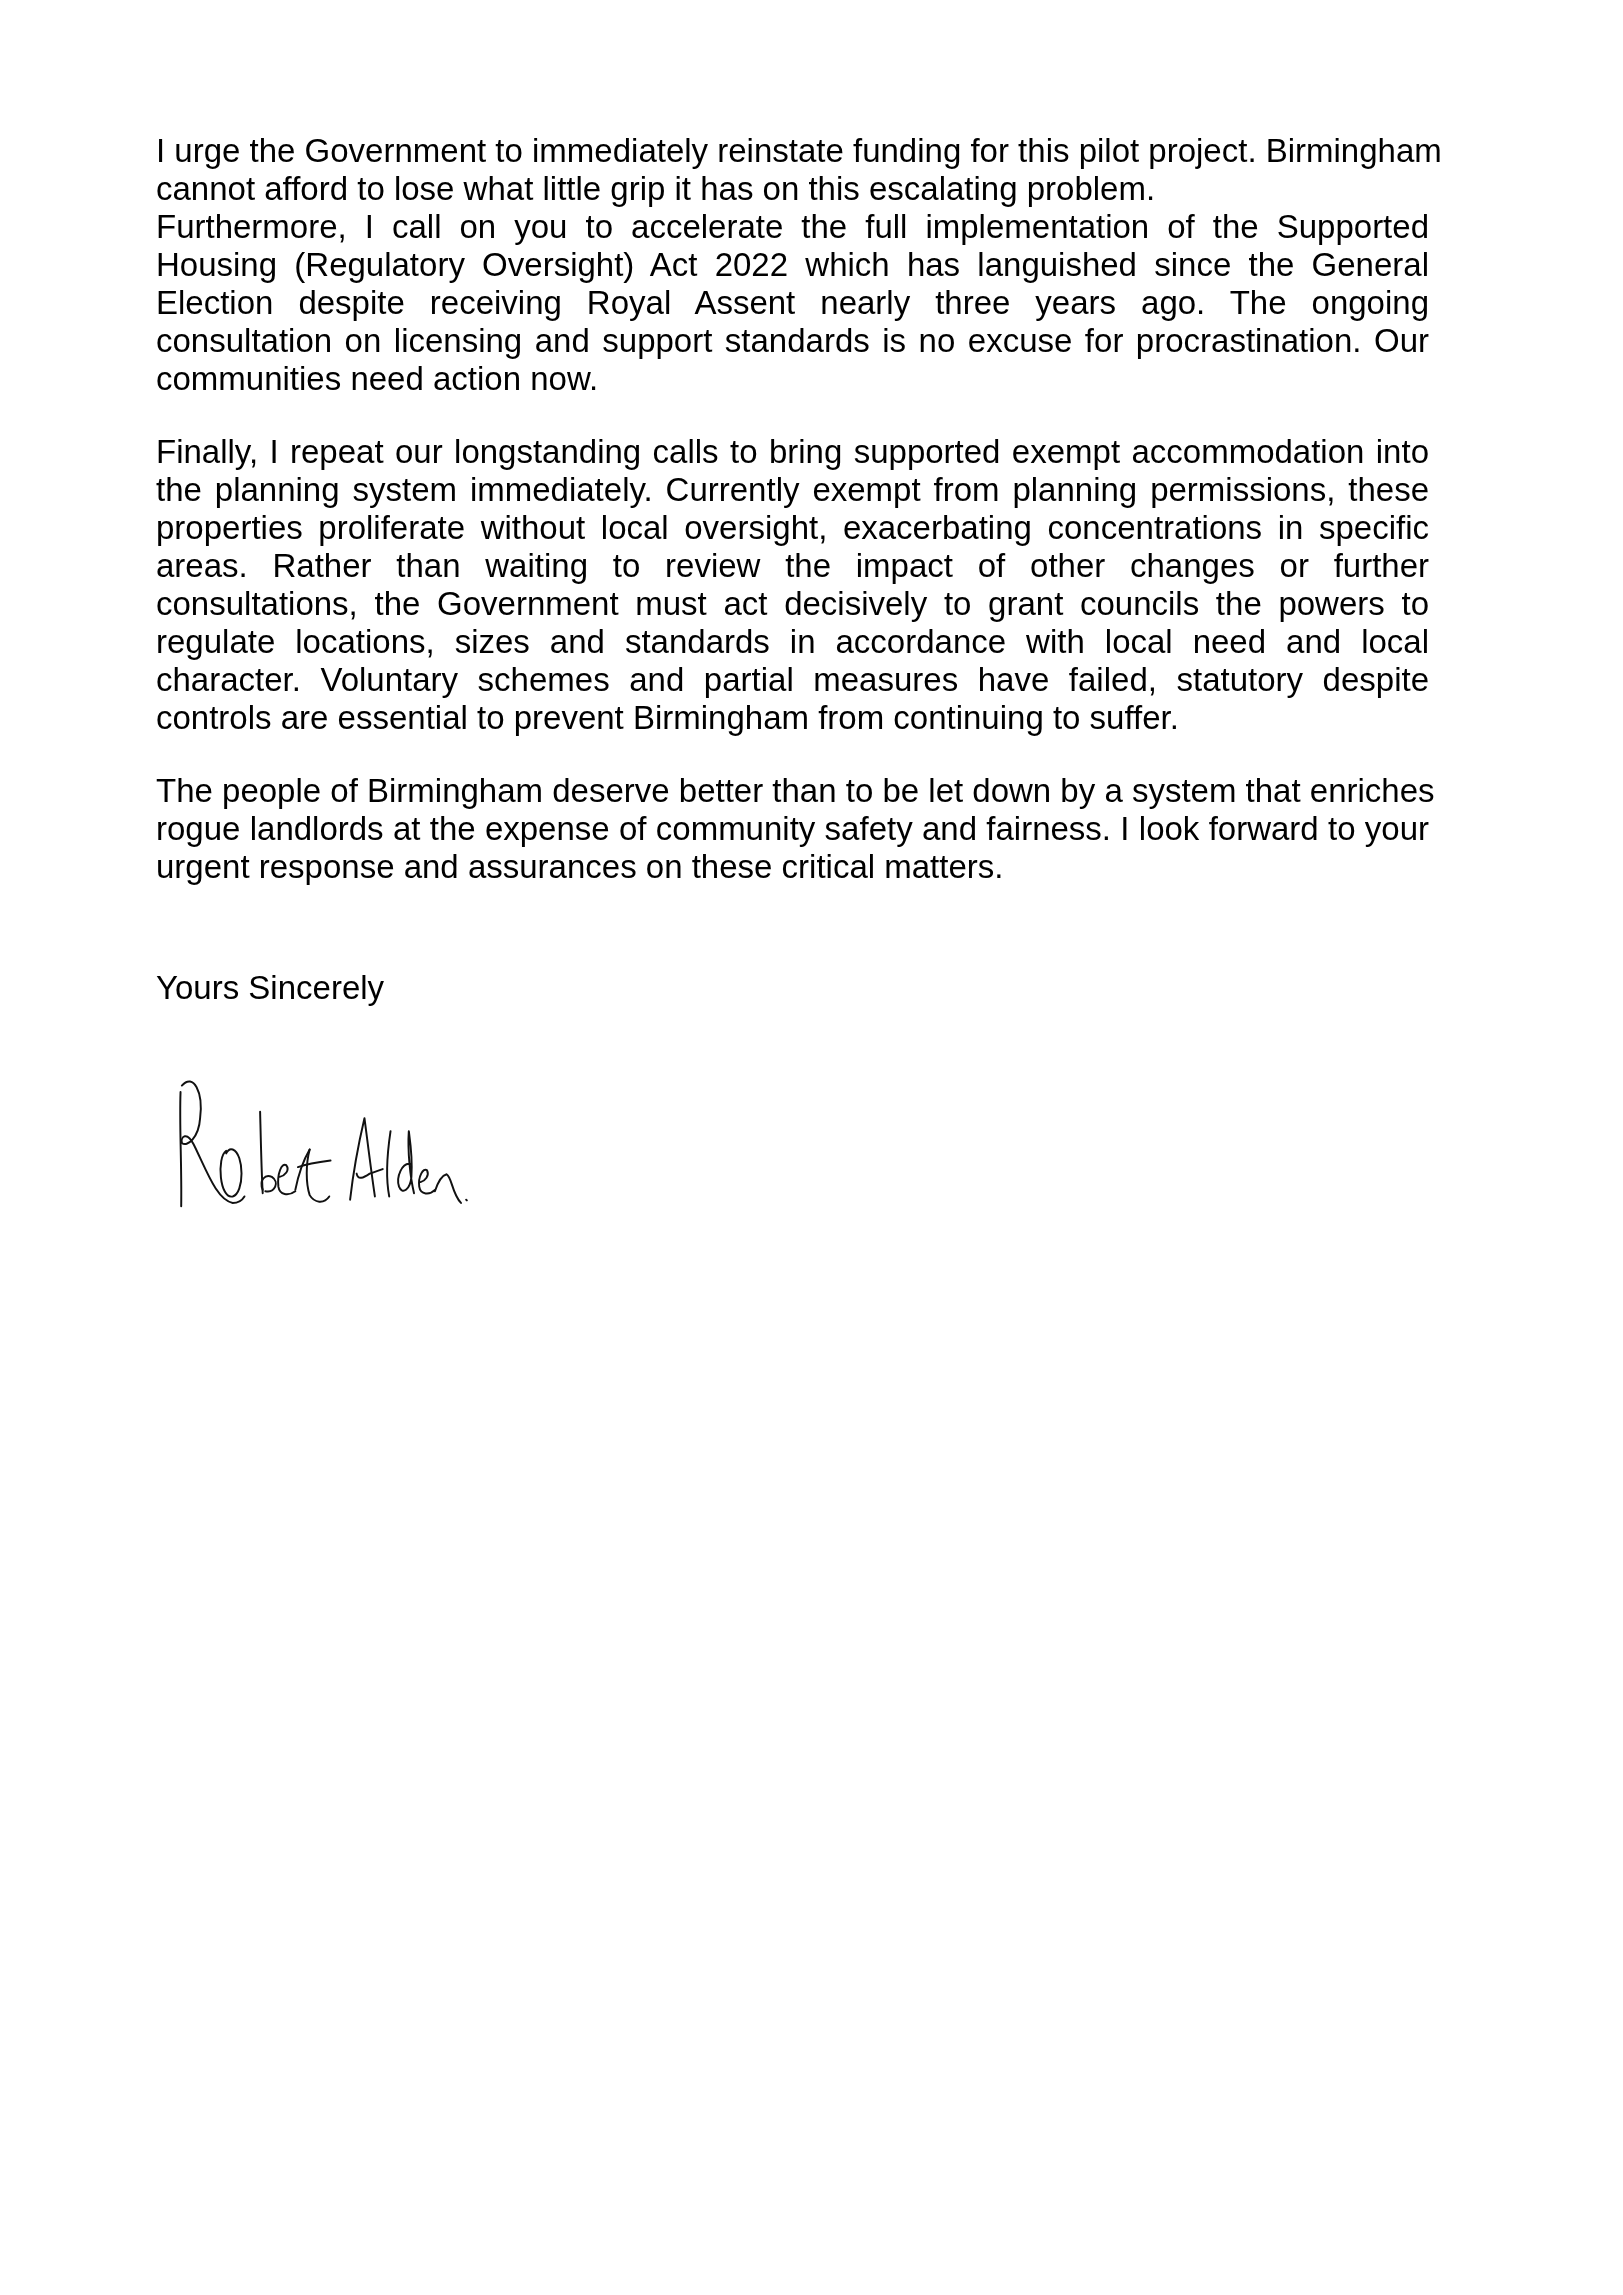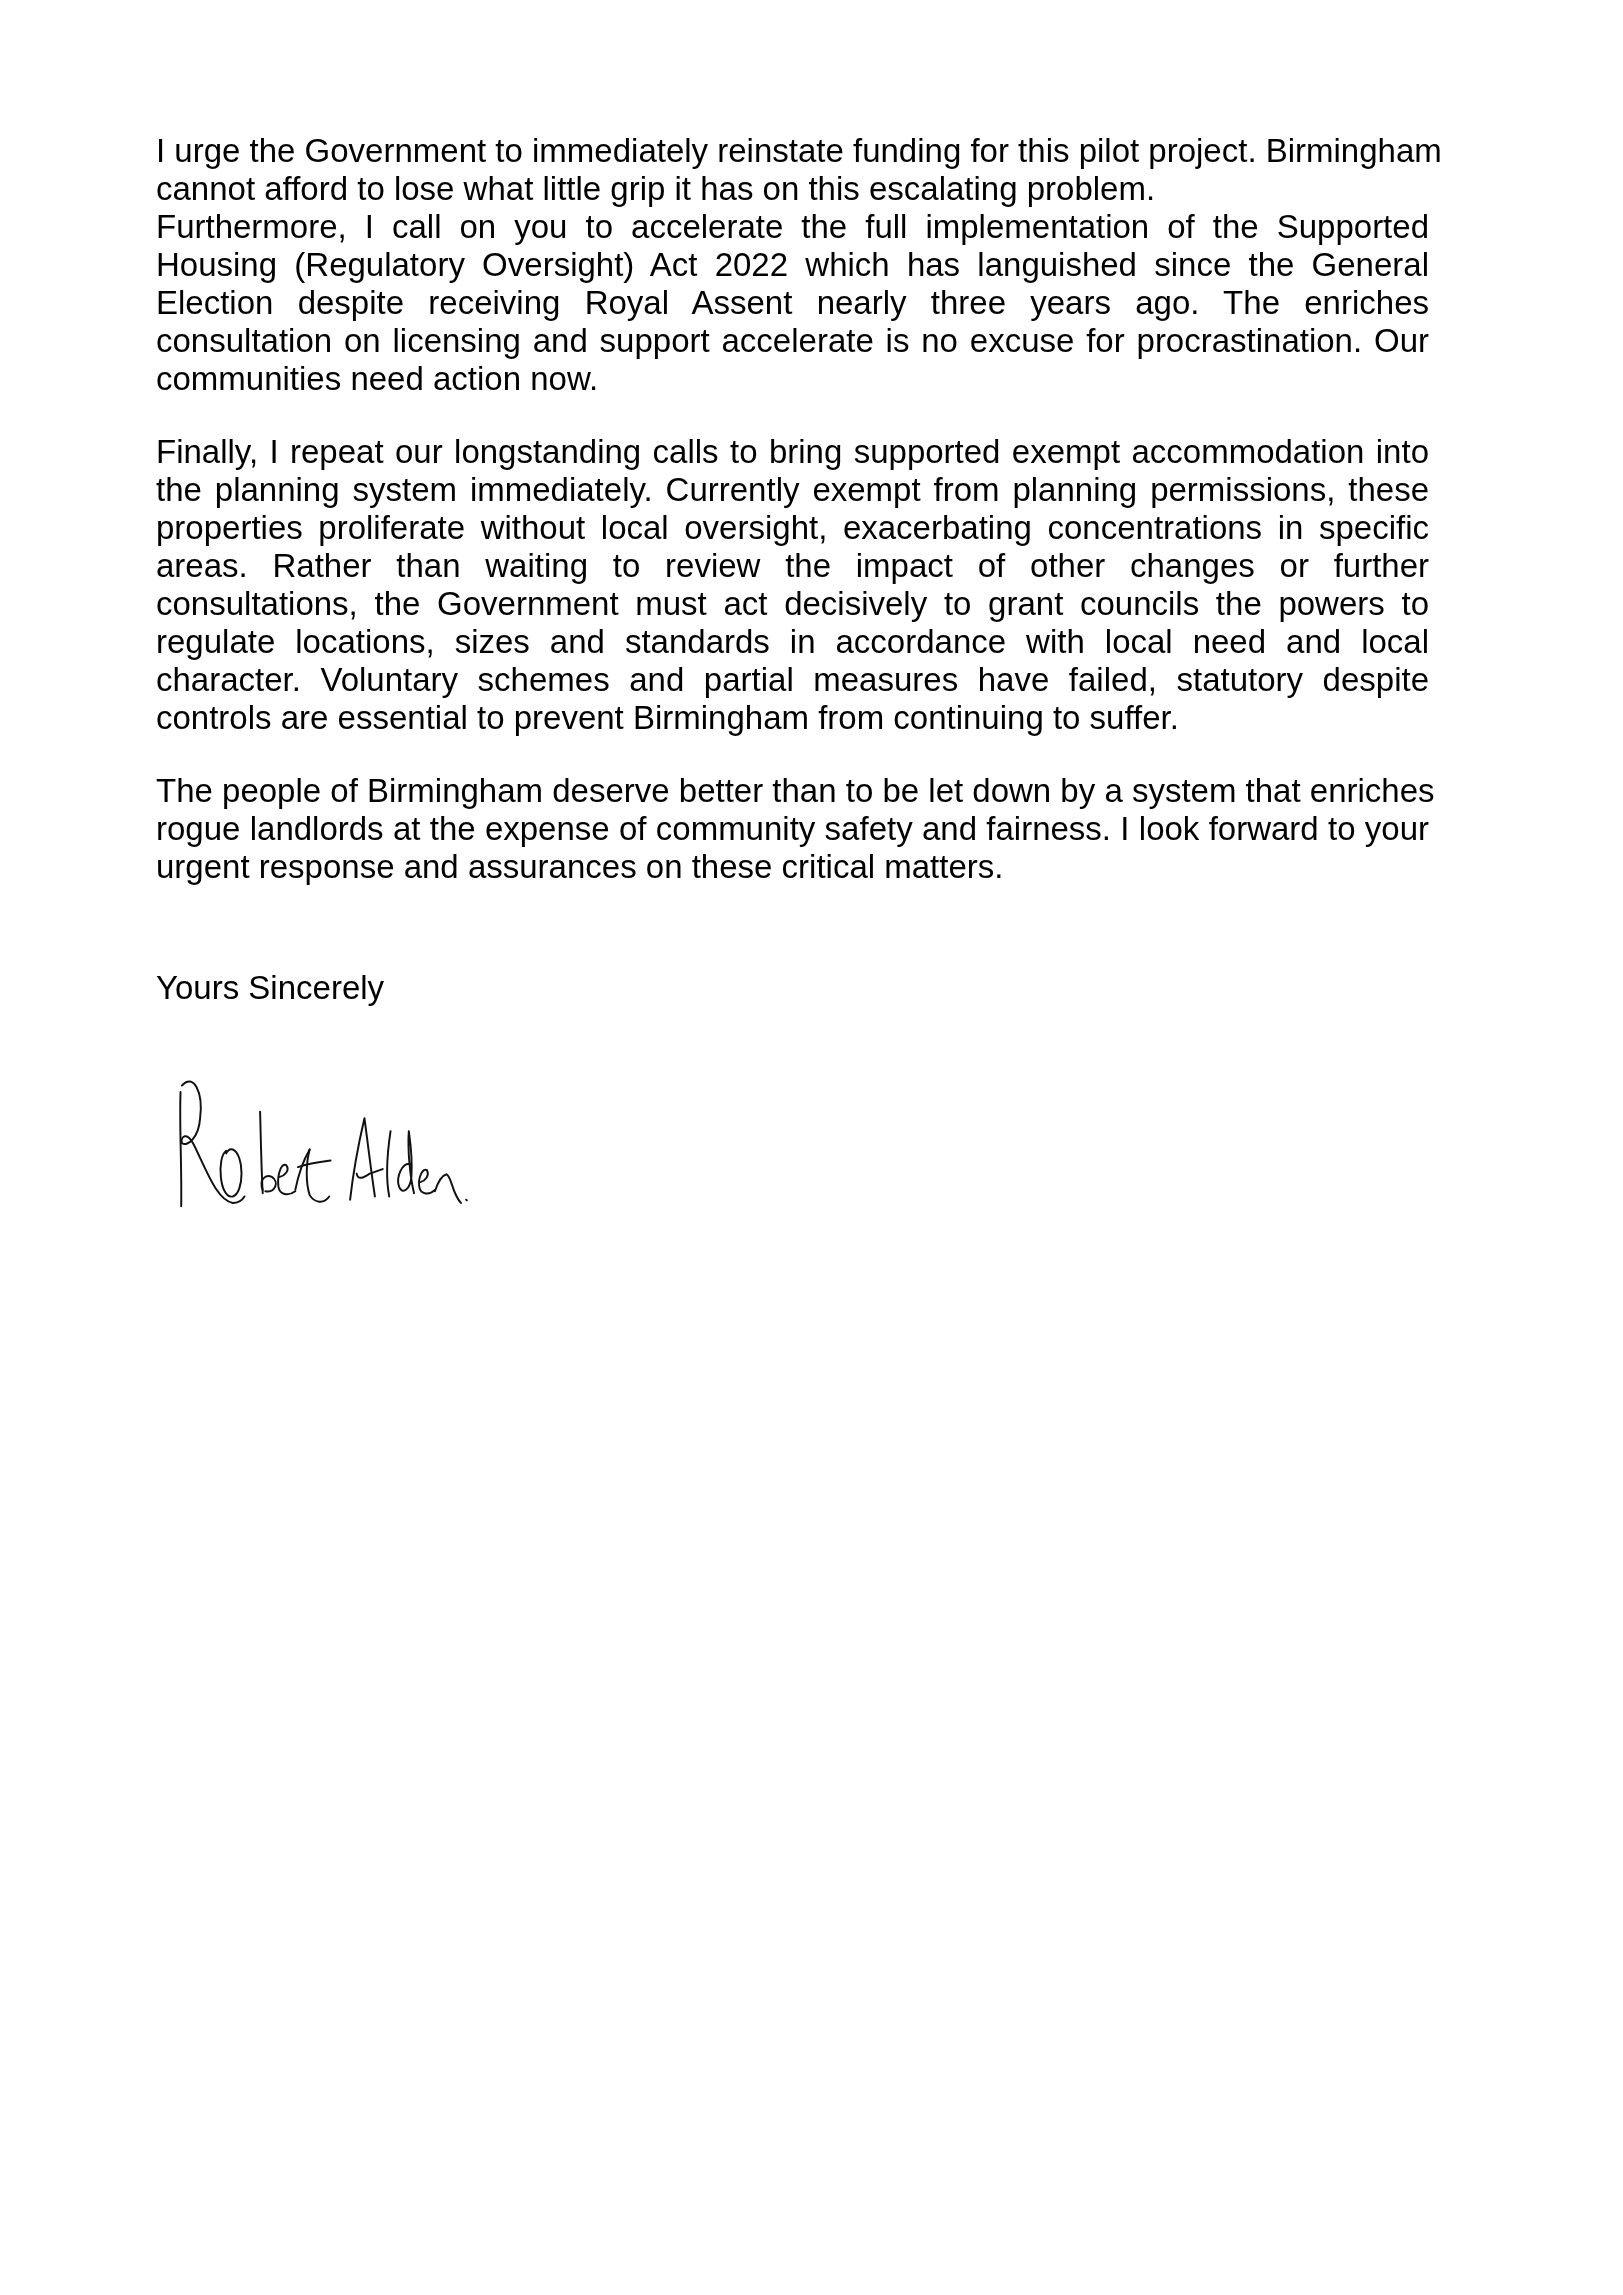--- a/index.html
+++ b/index.html
@@ -35,22 +35,22 @@
 <body>
 
 <div class="page">
 
   <div class="text" id="block1">
     <p class="para">
       <span class="ln">I urge the Government to immediately reinstate funding for this pilot project. Birmingham</span>
       <span class="ln last">cannot afford to lose what little grip it has on this escalating problem.</span>
       <span class="ln">Furthermore, I call on you to accelerate the full implementation of the Supported</span>
       <span class="ln">Housing (Regulatory Oversight) Act 2022 which has languished since the General</span>
-      <span class="ln">Election despite receiving Royal Assent nearly three years ago. The enriches</span>
-      <span class="ln">consultation on licensing and support accelerate is no excuse for procrastination. Our</span>
+      <span class="ln">Election despite receiving Royal Assent nearly three years ago. The ongoing</span>
+      <span class="ln">consultation on licensing and support standards is no excuse for procrastination. Our</span>
       <span class="ln last">communities need action now.</span>
     </p>
   </div>
 
   <div class="text" id="block2">
     <p class="para">
       <span class="ln">Finally, I repeat our longstanding calls to bring supported exempt accommodation into</span>
       <span class="ln">the planning system immediately. Currently exempt from planning permissions, these</span>
       <span class="ln">properties proliferate without local oversight, exacerbating concentrations in specific</span>
       <span class="ln">areas. Rather than waiting to review the impact of other changes or further</span>

